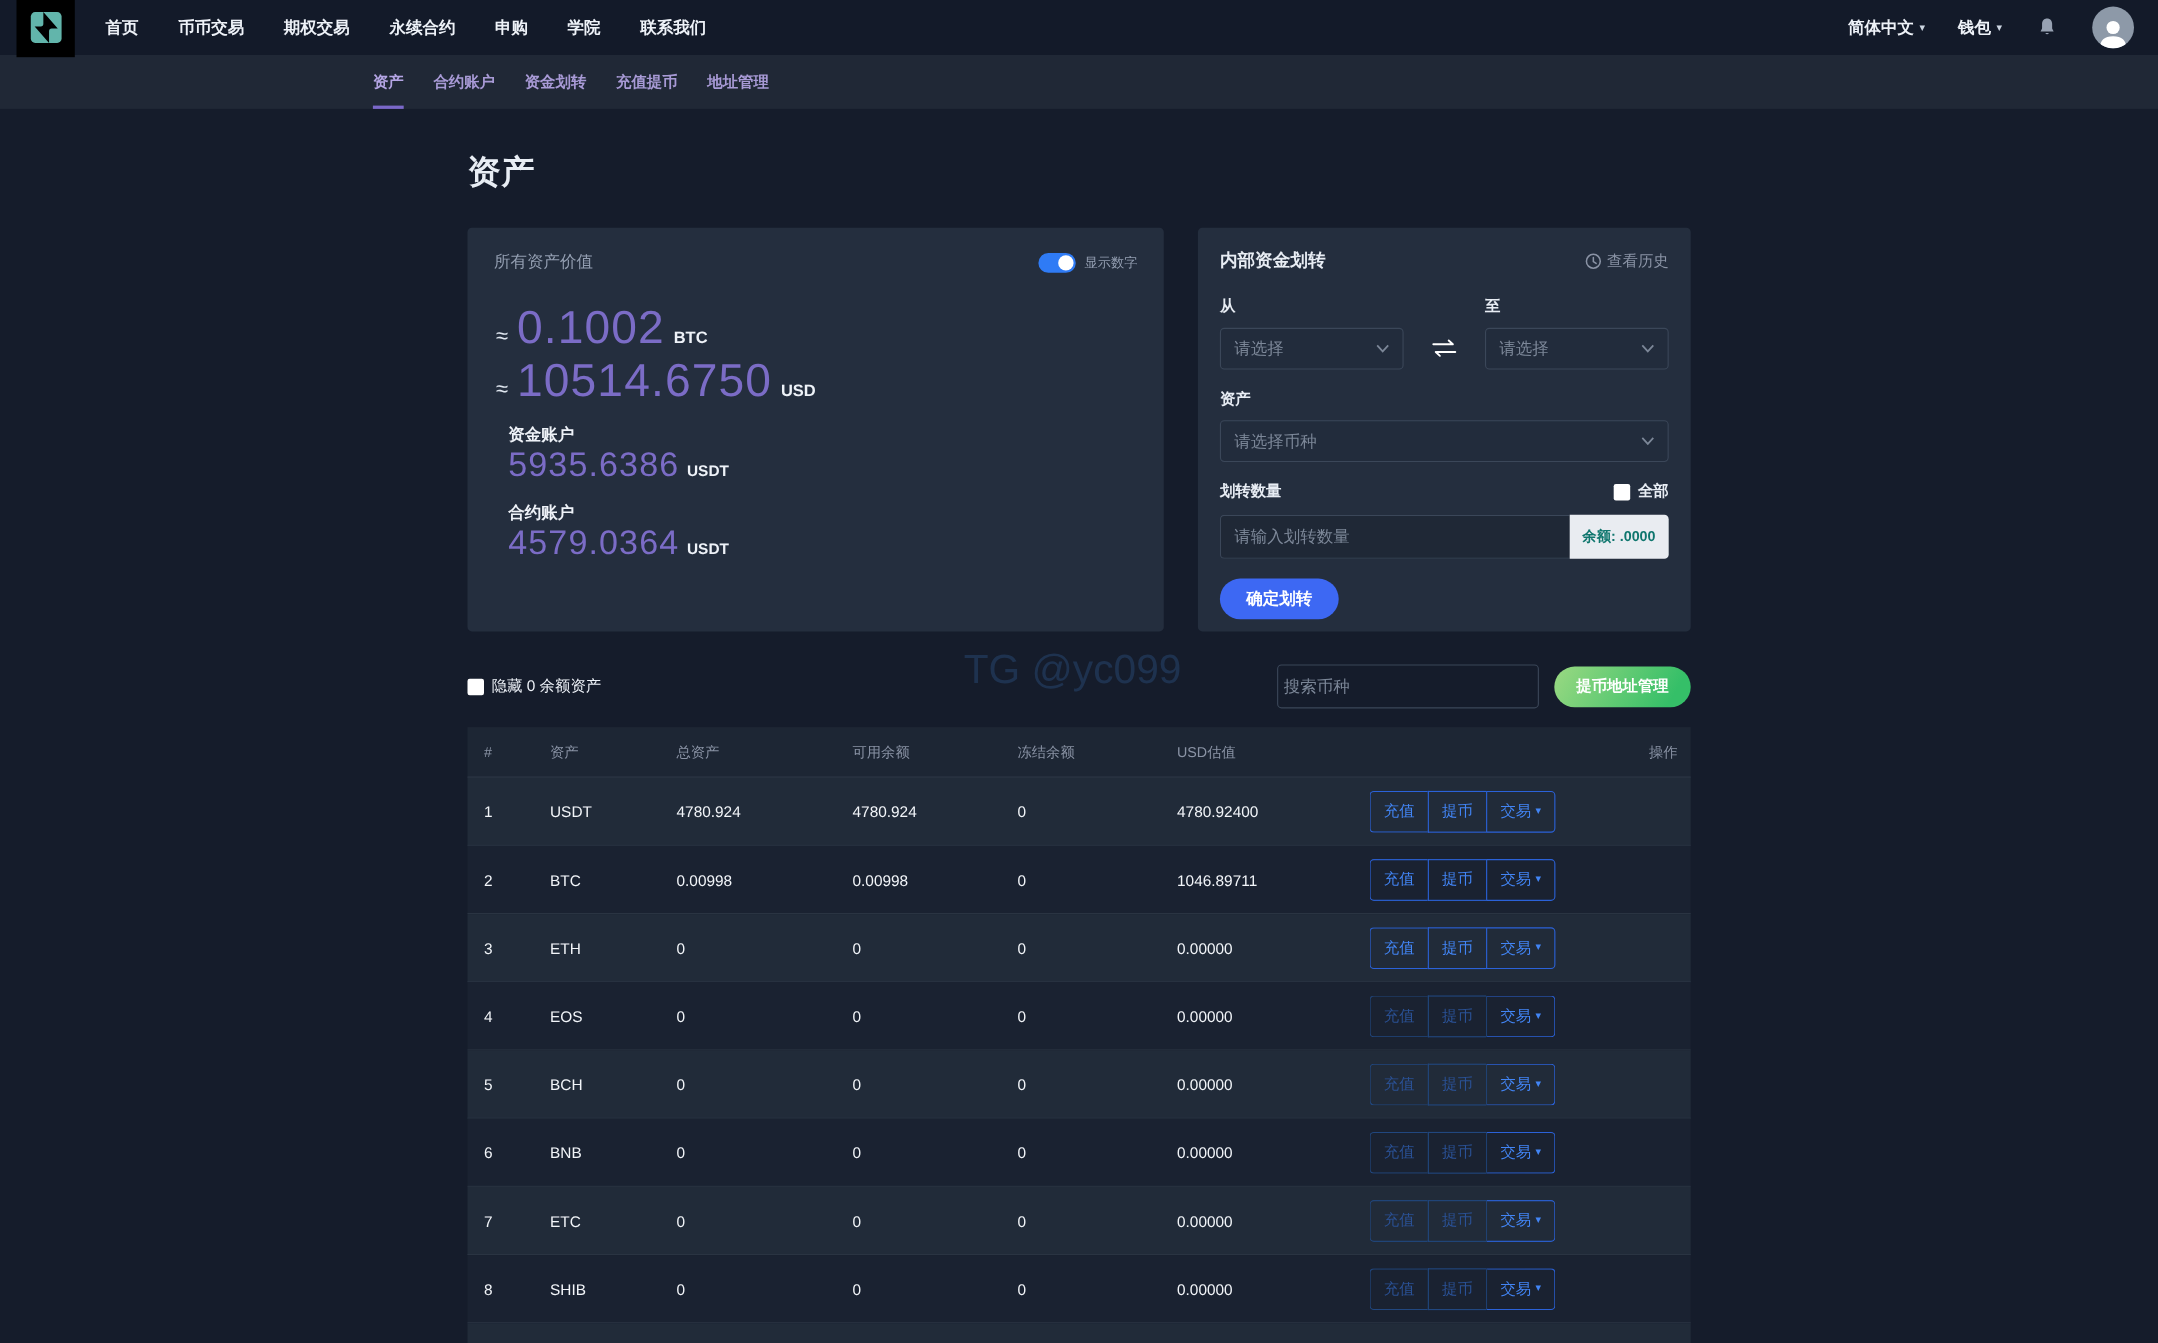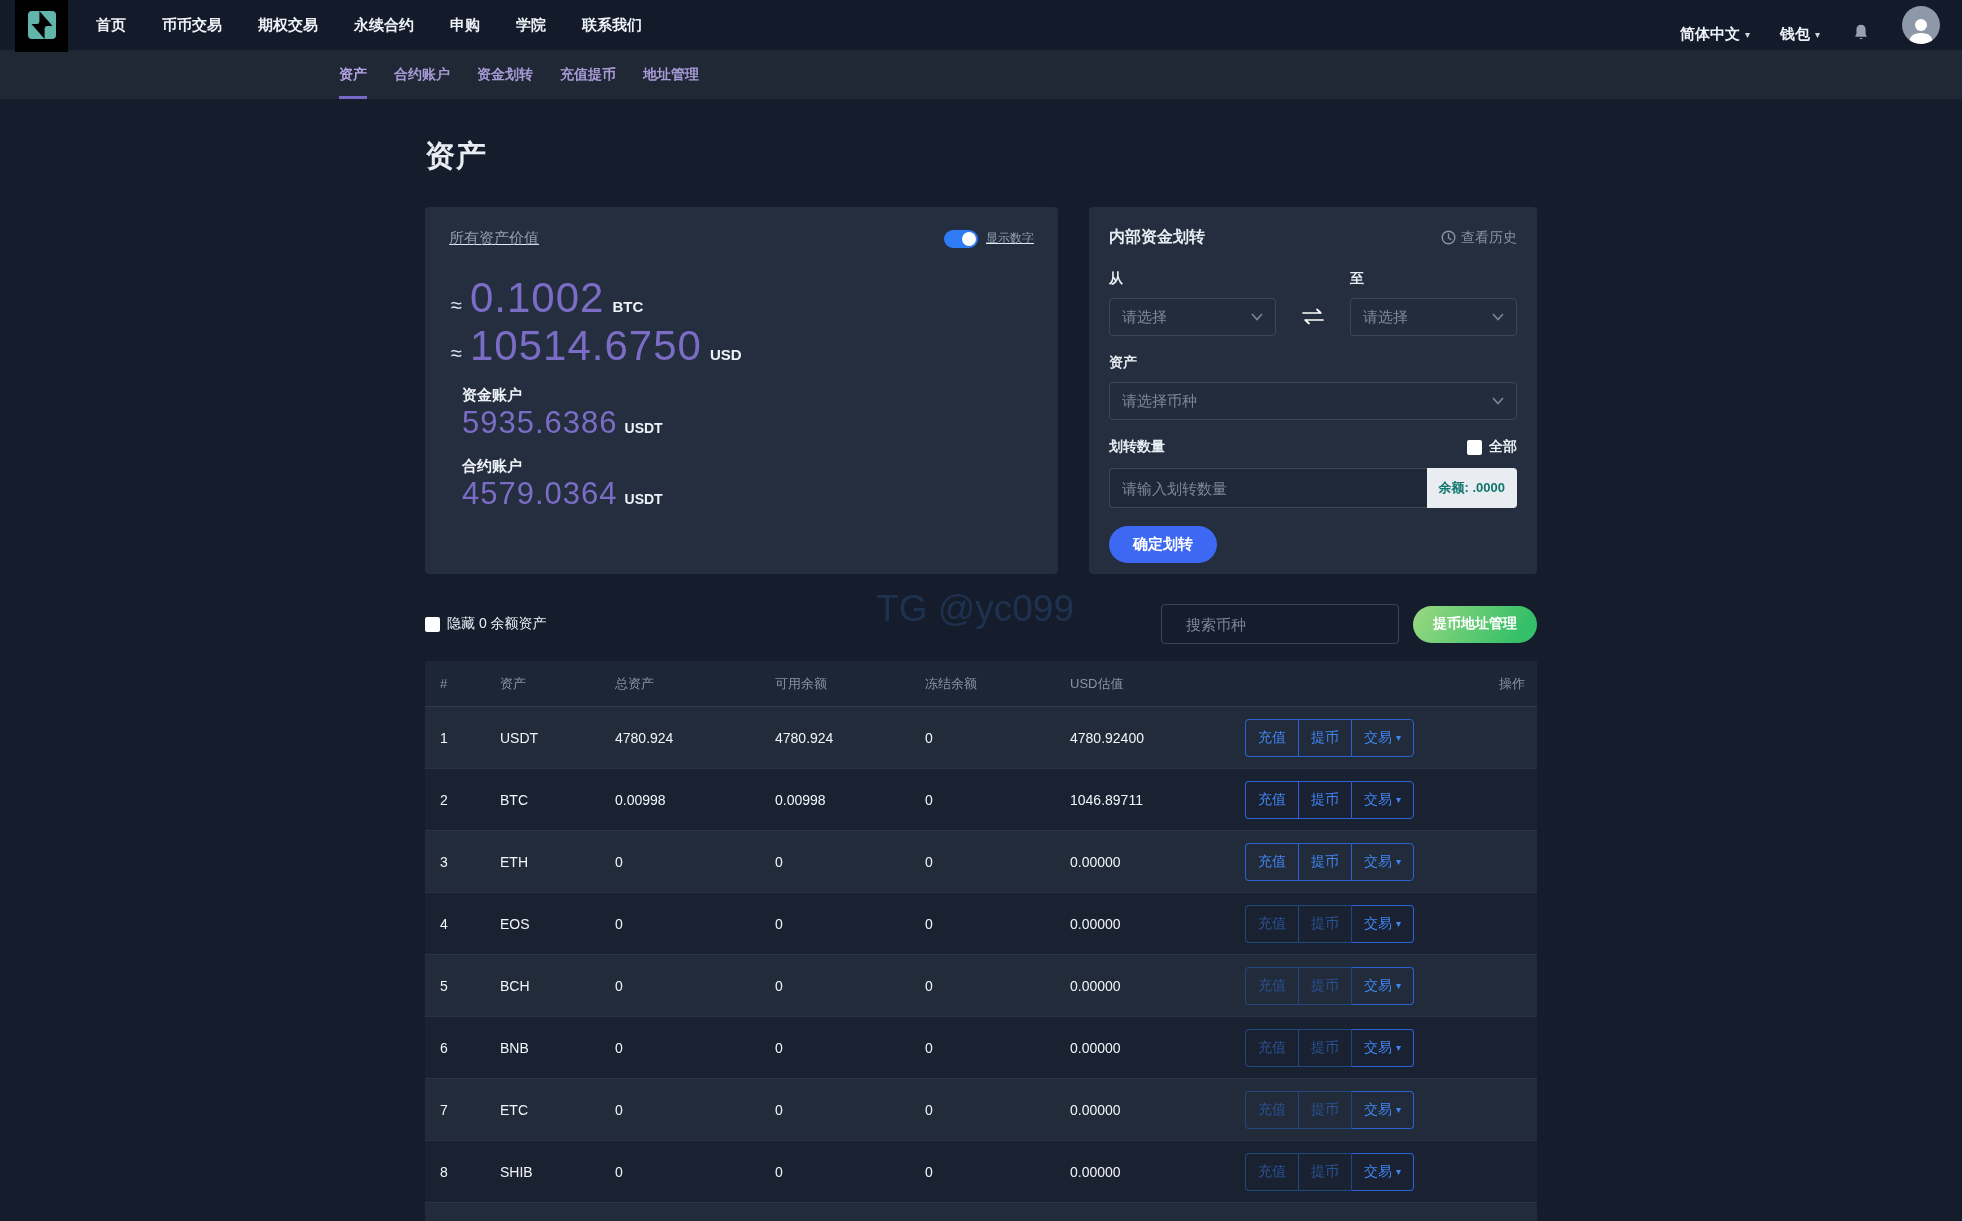--- a/index.html
+++ b/index.html
@@ -4,41 +4,41 @@
 <style>
   * { margin:0; padding:0; box-sizing:border-box; }
   html,body { width:1962px; height:1221px; overflow:hidden; background:#151c2b;
     font-family:"Liberation Sans","DejaVu Sans",sans-serif; color:#e8edf4; }
 
   
   .navbar { height:50px; background:#131a29; display:flex; align-items:center; padding:0 22px 0 15px; }
   .logo { width:53px; height:53px; background:#000; display:flex; align-items:center; justify-content:center; margin-right:28px; }
   .nav-items { display:flex; align-items:center; gap:36px; }
   .nav-item { font-size:15px; font-weight:700; color:#eef2f8; cursor:pointer; white-space:nowrap; }
-  .nav-right { margin-left:auto; display:flex; align-items:flex-end; gap:30px; }
+  .nav-right { margin-left:auto; display:flex; align-items:center; gap:30px; }
   .nav-drop { font-size:15px; font-weight:700; color:#eef2f8; cursor:pointer; display:flex; align-items:center; gap:5px; }
   .dcaret { font-size:10px; color:#cdd6e2; }
   .bell { width:22px; height:22px; }
   .avatar { width:38px; height:38px; border-radius:50%; background:#8d99a8; display:flex; align-items:flex-end; justify-content:center; overflow:hidden; }
 
   
   .subnav { height:49px; background:#202836; display:flex; align-items:stretch; padding-left:339px; gap:27px; }
   .subtab { font-size:14px; font-weight:700; color:#a89ad6; display:flex; align-items:center; cursor:pointer; border-bottom:3px solid transparent; padding-top:3px; }
   .subtab.active { color:#b4a5e4; border-bottom-color:#7a68c9; }
 
   
   .container { width:1112px; margin-left:425px; }
   .page-title { font-size:30px; font-weight:700; margin-top:37px; letter-spacing:1px; }
 
   .cards { display:flex; gap:31px; margin-top:30px; }
   .card { background:#242e3e; border-radius:4px; height:367px; }
   .card.left { width:633px; padding:22px 24px; }
   .card.right { width:448px; padding:20px 20px; }
 
-  .lc-head { display:flex; align-items:center; justify-content:space-between;text-decoration:underline; }
+  .lc-head { display:flex; align-items:flex-end; justify-content:space-between; }
   .lc-title { font-size:15px; color:#939eb1; }
   .toggle-wrap { display:flex; align-items:center; gap:8px; }
   .toggle { width:34px; height:18px; border-radius:9px; background:#2f7bf5; position:relative; cursor:pointer; }
   .toggle .knob { position:absolute; right:2px; top:2px; width:14px; height:14px; border-radius:50%; background:#fff; }
   .toggle-label { font-size:12px; color:#939eb1; }
 
   .big-line { display:flex; align-items:baseline; gap:8px; margin-left:2px; }
   .big-line.first { margin-top:26px; }
   .approx { font-size:20px; color:#dfe6ef; }
   .big-num { font-size:42px; color:#7b6cc6; letter-spacing:1px; }
@@ -67,21 +67,21 @@
   .input-group input { flex:1; background:#1f2836; border:1px solid #3b4759; border-right:none; border-radius:4px 0 0 4px; color:#dfe6ef; font-size:15px; padding:0 12px; outline:none; }
   .input-group input::placeholder { color:#7c8798; }
   .addon { background:#e9ecf1; border-radius:0 4px 4px 0; display:flex; align-items:center; padding:0 12px; font-size:13px; color:#0f766e;font-weight:bold; }
   .submit-btn { margin-top:18px; height:37px; padding:0 24px; border:none; border-radius:19px; background:#3d68f3; color:#fff; font-size:15px; font-weight:700; cursor:pointer; font-family:inherit; }
 
   
   .toolbar { display:flex; align-items:center; margin-top:30px; position:relative; }
   .hide-zero { display:flex; align-items:center; gap:7px; }
   .hide-zero-label { font-size:14px; color:#eef2f8; }
   .toolbar-right { margin-left:auto; display:flex; align-items:center; gap:14px; }
-  .search-input { width:238px; height:40px; background:transparent; border:1px solid #3b4759; border-radius:4px; color:#dfe6ef; font-size:15px; padding:0 24px; outline:none; font-family:inherit; }
+  .search-input { width:238px; height:40px; background:transparent; border:1px solid #3b4759; border-radius:4px; color:#dfe6ef; font-size:15px; padding:0 5px; outline:none; font-family:inherit; }
   .search-input::placeholder { color:#7c8798; }
   .addr-btn { height:37px; padding:0 20px; border:none; border-radius:19px; background:linear-gradient(120deg,#9ad982 0%,#35bf68 85%); color:#fff; font-size:14px; font-weight:700; cursor:pointer; font-family:inherit; }
   .watermark { position:absolute; left:50%; top:-16px; transform:translateX(-53%); font-size:37px; color:#223a5c; opacity:.75; pointer-events:none; white-space:nowrap; }
 
   
   .table { margin-top:17px; }
   .thead { display:flex; align-items:center; height:46px; padding:0 12px 0 15px; border-bottom:1px solid #323c4c; background:#1d2634; }
   .th { font-size:13px; color:#8a93a5; }
   .trow { display:flex; align-items:center; height:62px; padding:0 12px 0 15px; border-bottom:1px solid #2a3442; }
   .trow:nth-child(odd) { background:#212b39; }

